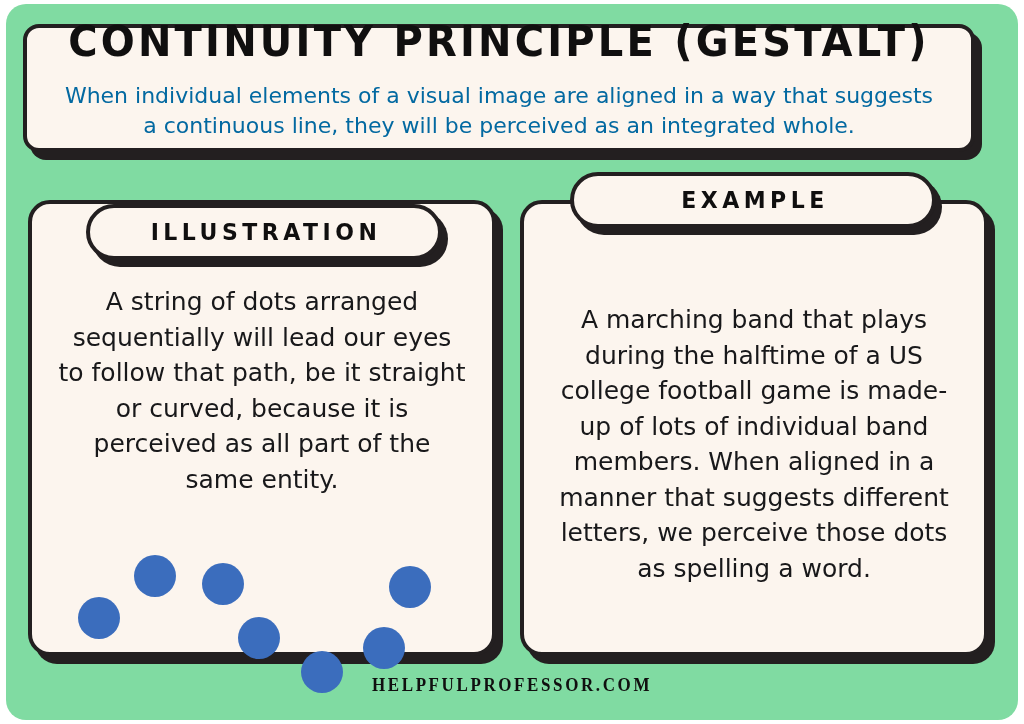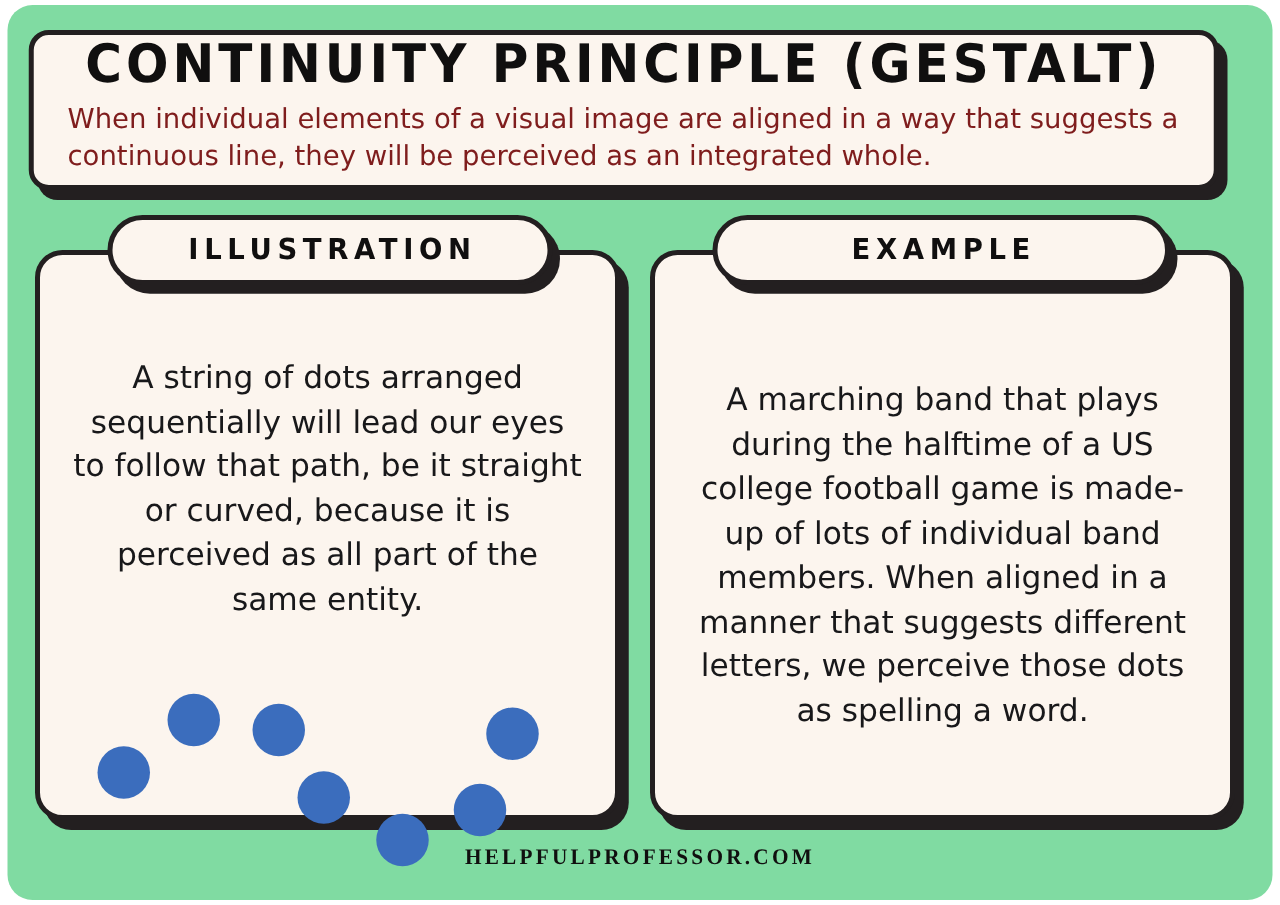--- a/index.html
+++ b/index.html
@@ -70,23 +70,23 @@
     margin: 0 0 7px 0;
     white-space: nowrap;
     transform: scaleY(1.06);
   }
 
   #page-subtitle {
     font-family: "DejaVu Sans", sans-serif;
     font-weight: 400;
     font-size: 22px;
     line-height: 1.32;
-    color: #7f1d1d;
-    text-align: left;
-    margin: 1px;
+    color: #0369a1;
+    text-align: center;
+    margin: 12px;
     max-width: 890px;
   }
 
   
   .panel-card {
     top: 200px;
     width: 468px;
     height: 456px;
     border-radius: 22px;
     padding: 76px 26px 22px 26px;
@@ -115,21 +115,21 @@
   .badge-label {
     font-family: "DejaVu Sans", sans-serif;
     font-weight: 900;
     font-size: 22px;
     letter-spacing: 4.5px;
     color: #100f0f;
     white-space: nowrap;
     transform: scaleY(1.05);
     padding-left: 4px;
   }
-  #illustration-badge { left: 86px;  width: 356px; }
+  #illustration-badge { left: 86px;  width: 356px; margin-top: 32px; }
   #example-badge      { left: 570px; width: 366px; text-align: center; }
 
   
   .panel-text {
     font-family: "DejaVu Sans", sans-serif;
     font-weight: 400;
     font-size: 25px;
     line-height: 1.42;
     color: #18181a;
     text-align: center;

